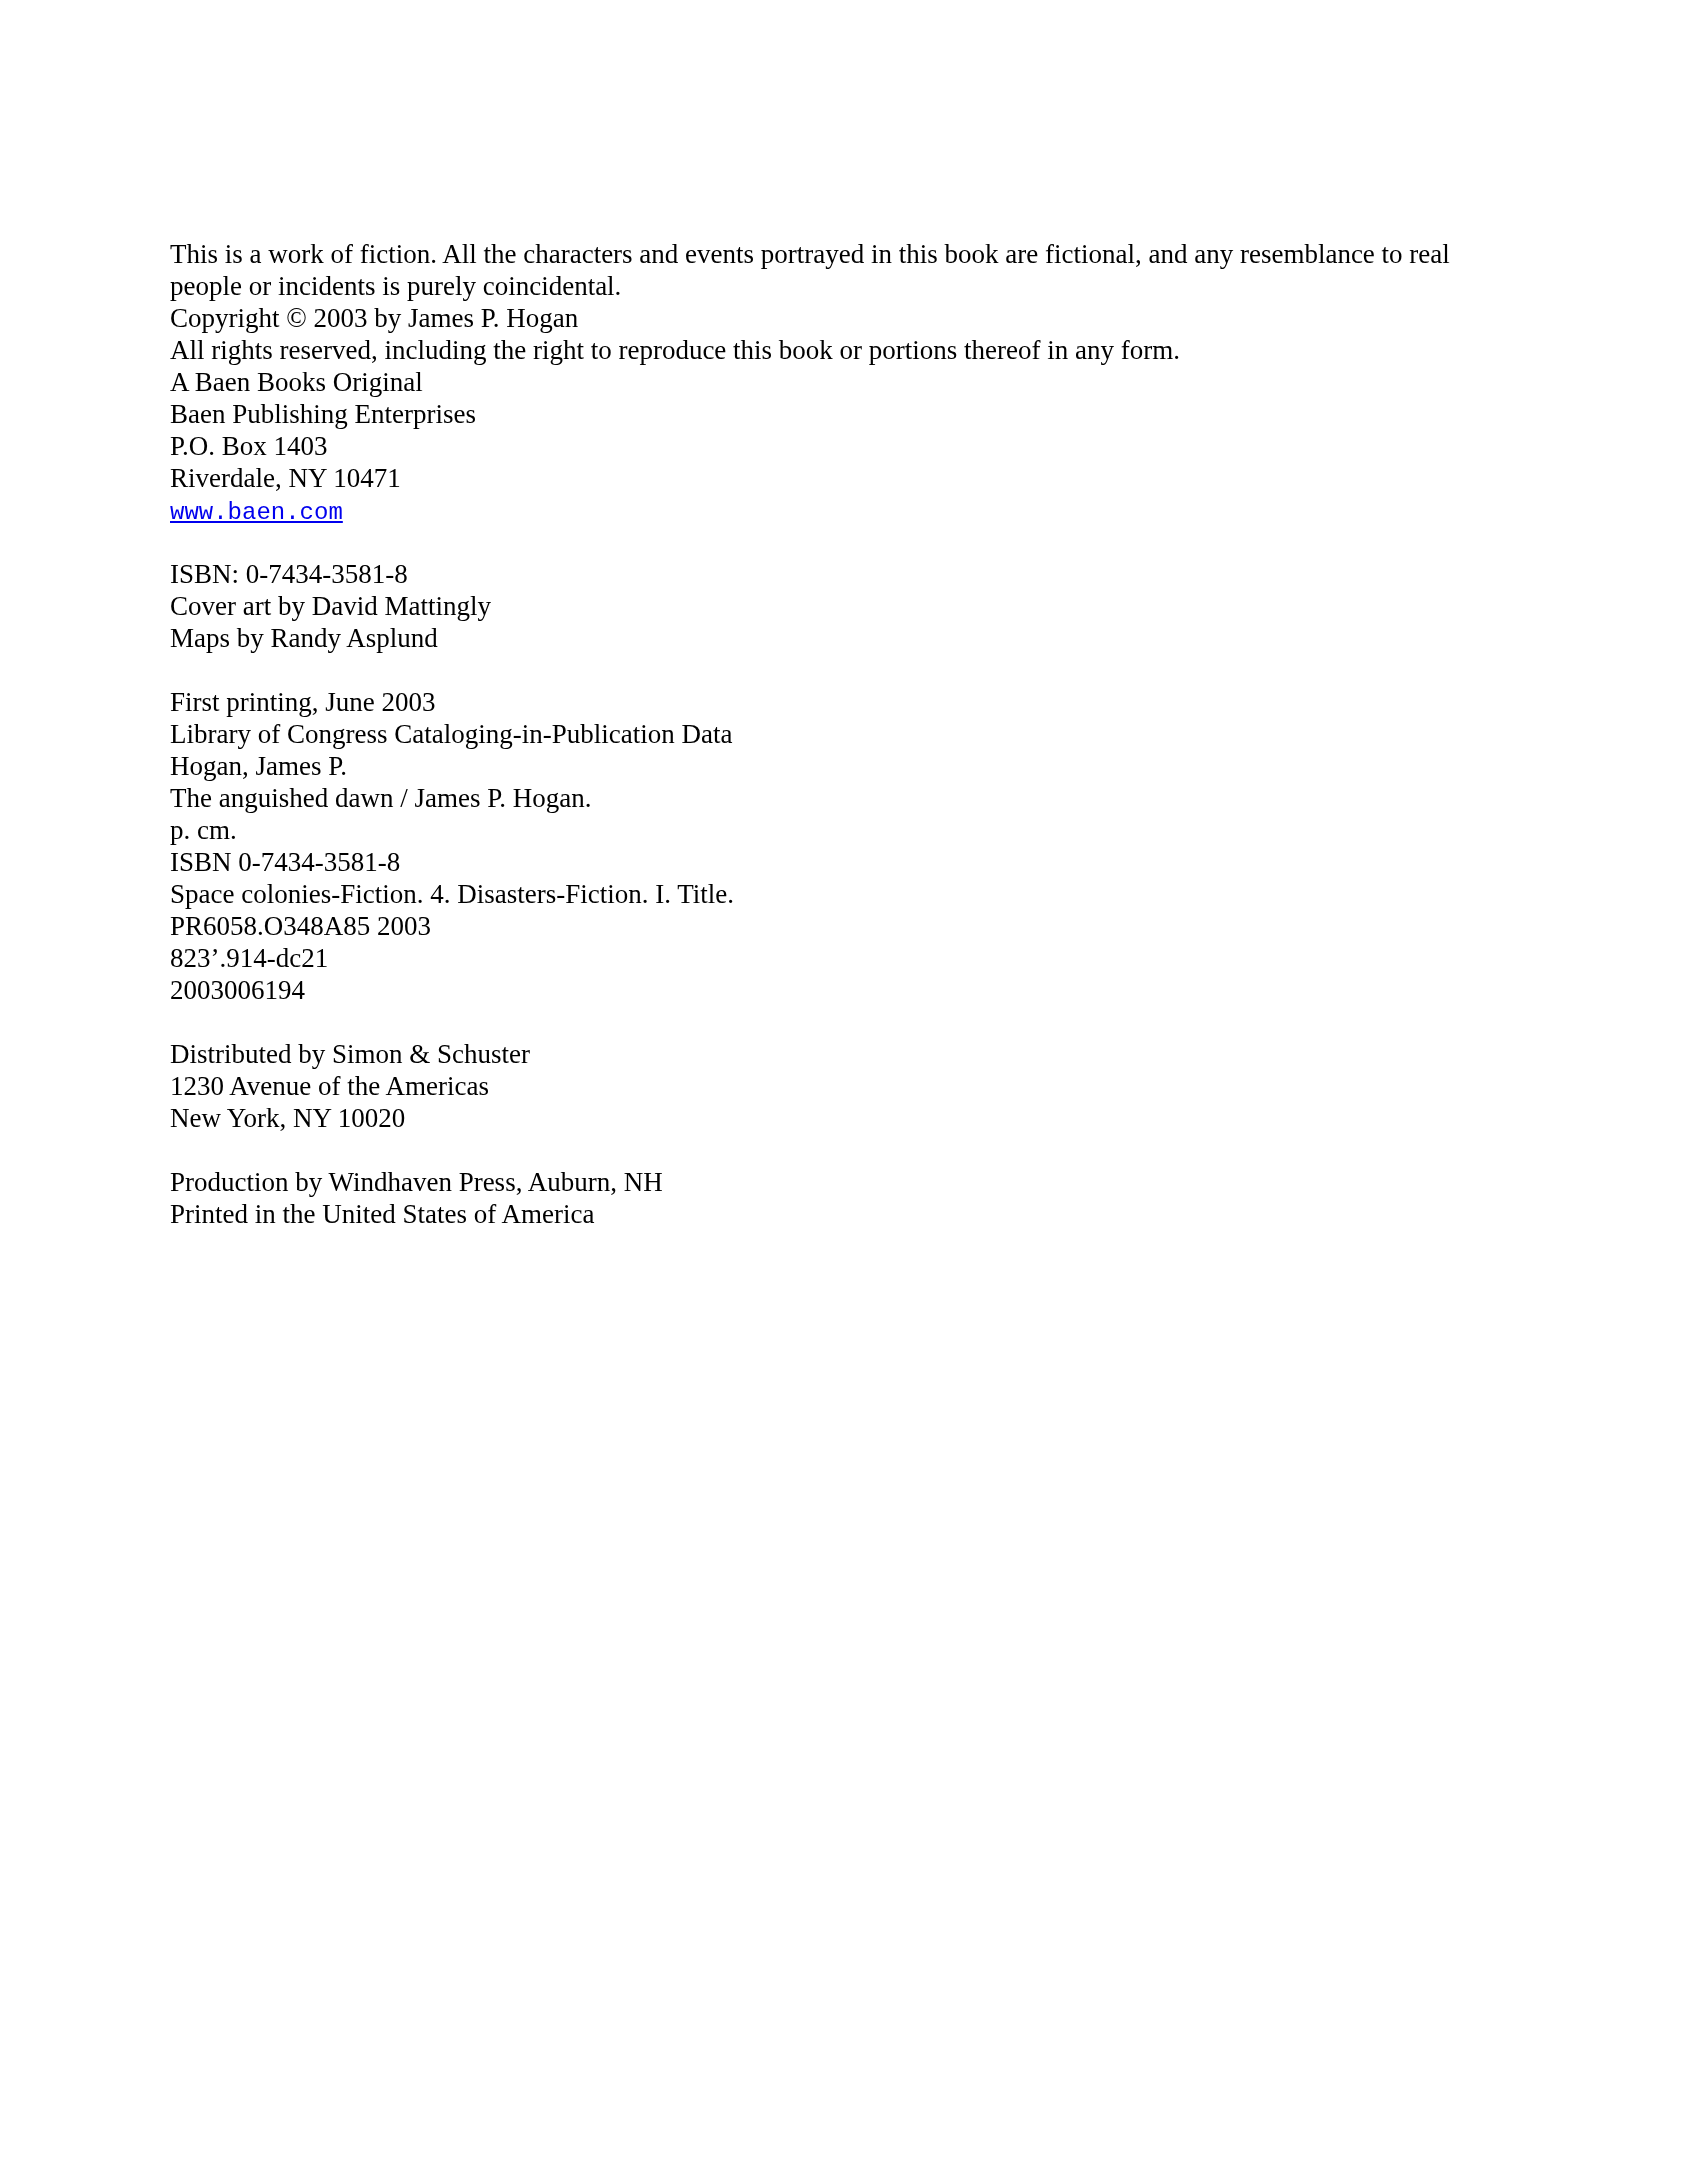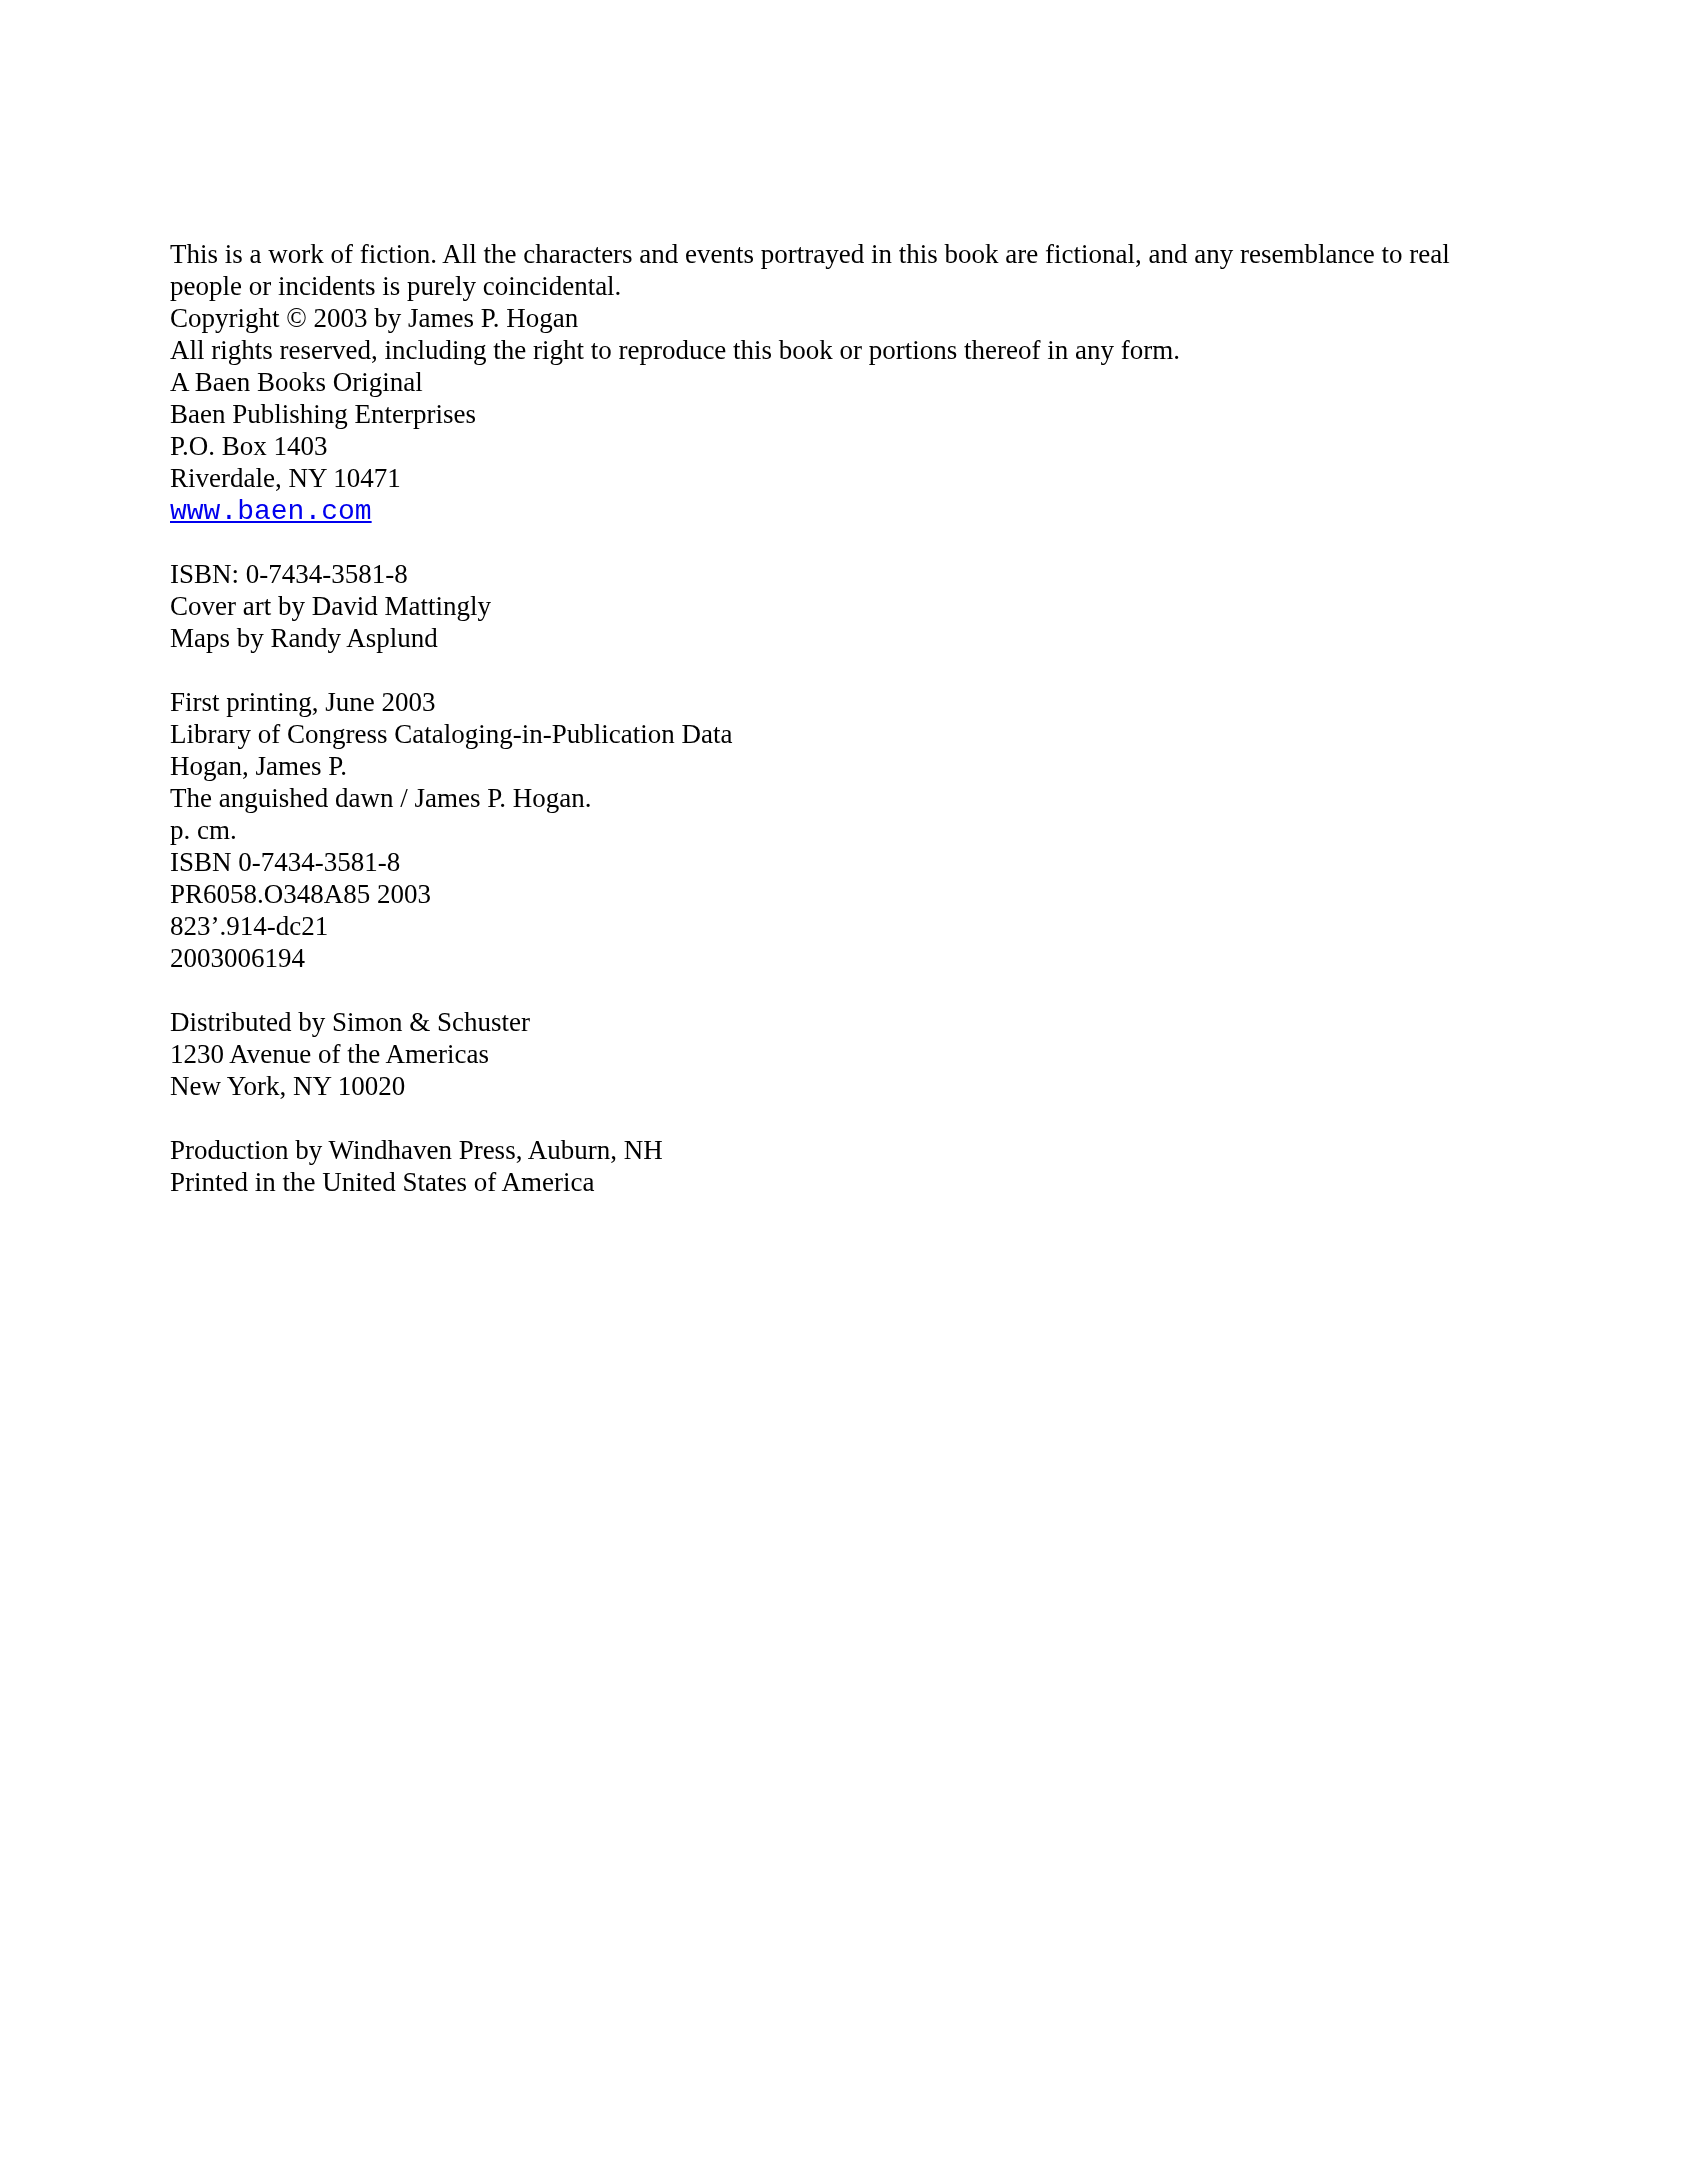--- a/index.html
+++ b/index.html
@@ -30,21 +30,21 @@
     white-space: nowrap;
     height: 32px;
   }
   .blank-line {
     height: 32px;
   }
   .website-link {
     color: #0000ee;
     text-decoration: underline;
     font-family: "Liberation Mono", monospace;
-    font-size: 28px;
+    font-size: 24px;
     cursor: pointer;
   }
 </style>
 </head>
 <body>
 
 <div class="page">
   <div class="text-block">
 
     <div class="line">This is a work of fiction. All the characters and events portrayed in this book are fictional, and any resemblance to real</div>
@@ -66,20 +66,21 @@
     <div class="line">Maps by Randy Asplund</div>
 
     <div class="blank-line"></div>
 
     <div class="line">First printing, June 2003</div>
     <div class="line">Library of Congress Cataloging-in-Publication Data</div>
     <div class="line">Hogan, James P.</div>
     <div class="line">The anguished dawn / James P. Hogan.</div>
     <div class="line">p. cm.</div>
     <div class="line">ISBN 0-7434-3581-8</div>
+    <div class="line">Space colonies-Fiction. 4. Disasters-Fiction. I. Title.</div>
     <div class="line">PR6058.O348A85 2003</div>
     <div class="line">823’.914-dc21</div>
     <div class="line">2003006194</div>
 
     <div class="blank-line"></div>
 
     <div class="line">Distributed by Simon &amp; Schuster</div>
     <div class="line">1230 Avenue of the Americas</div>
     <div class="line">New York, NY 10020</div>
 

